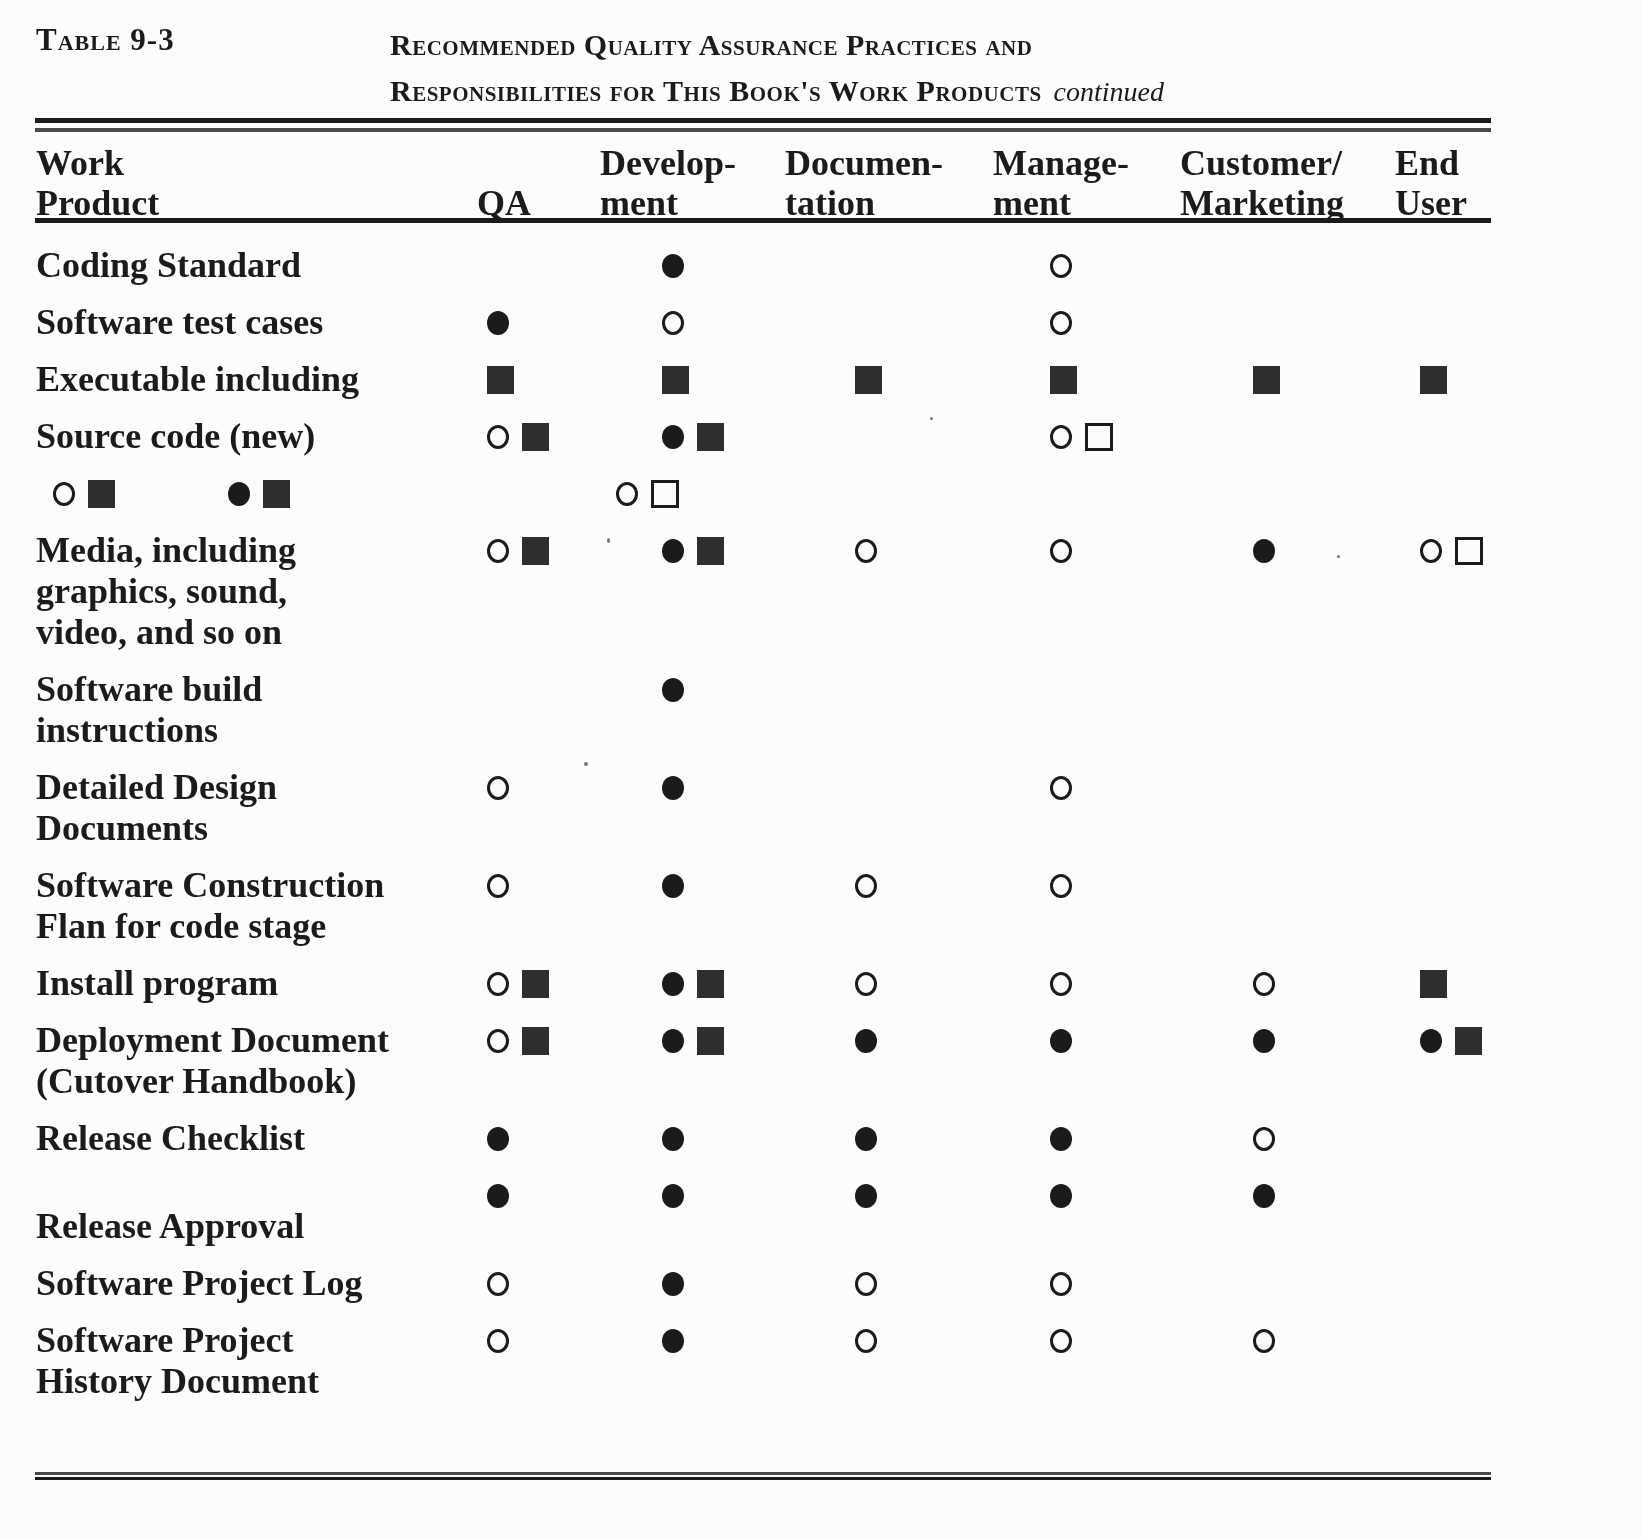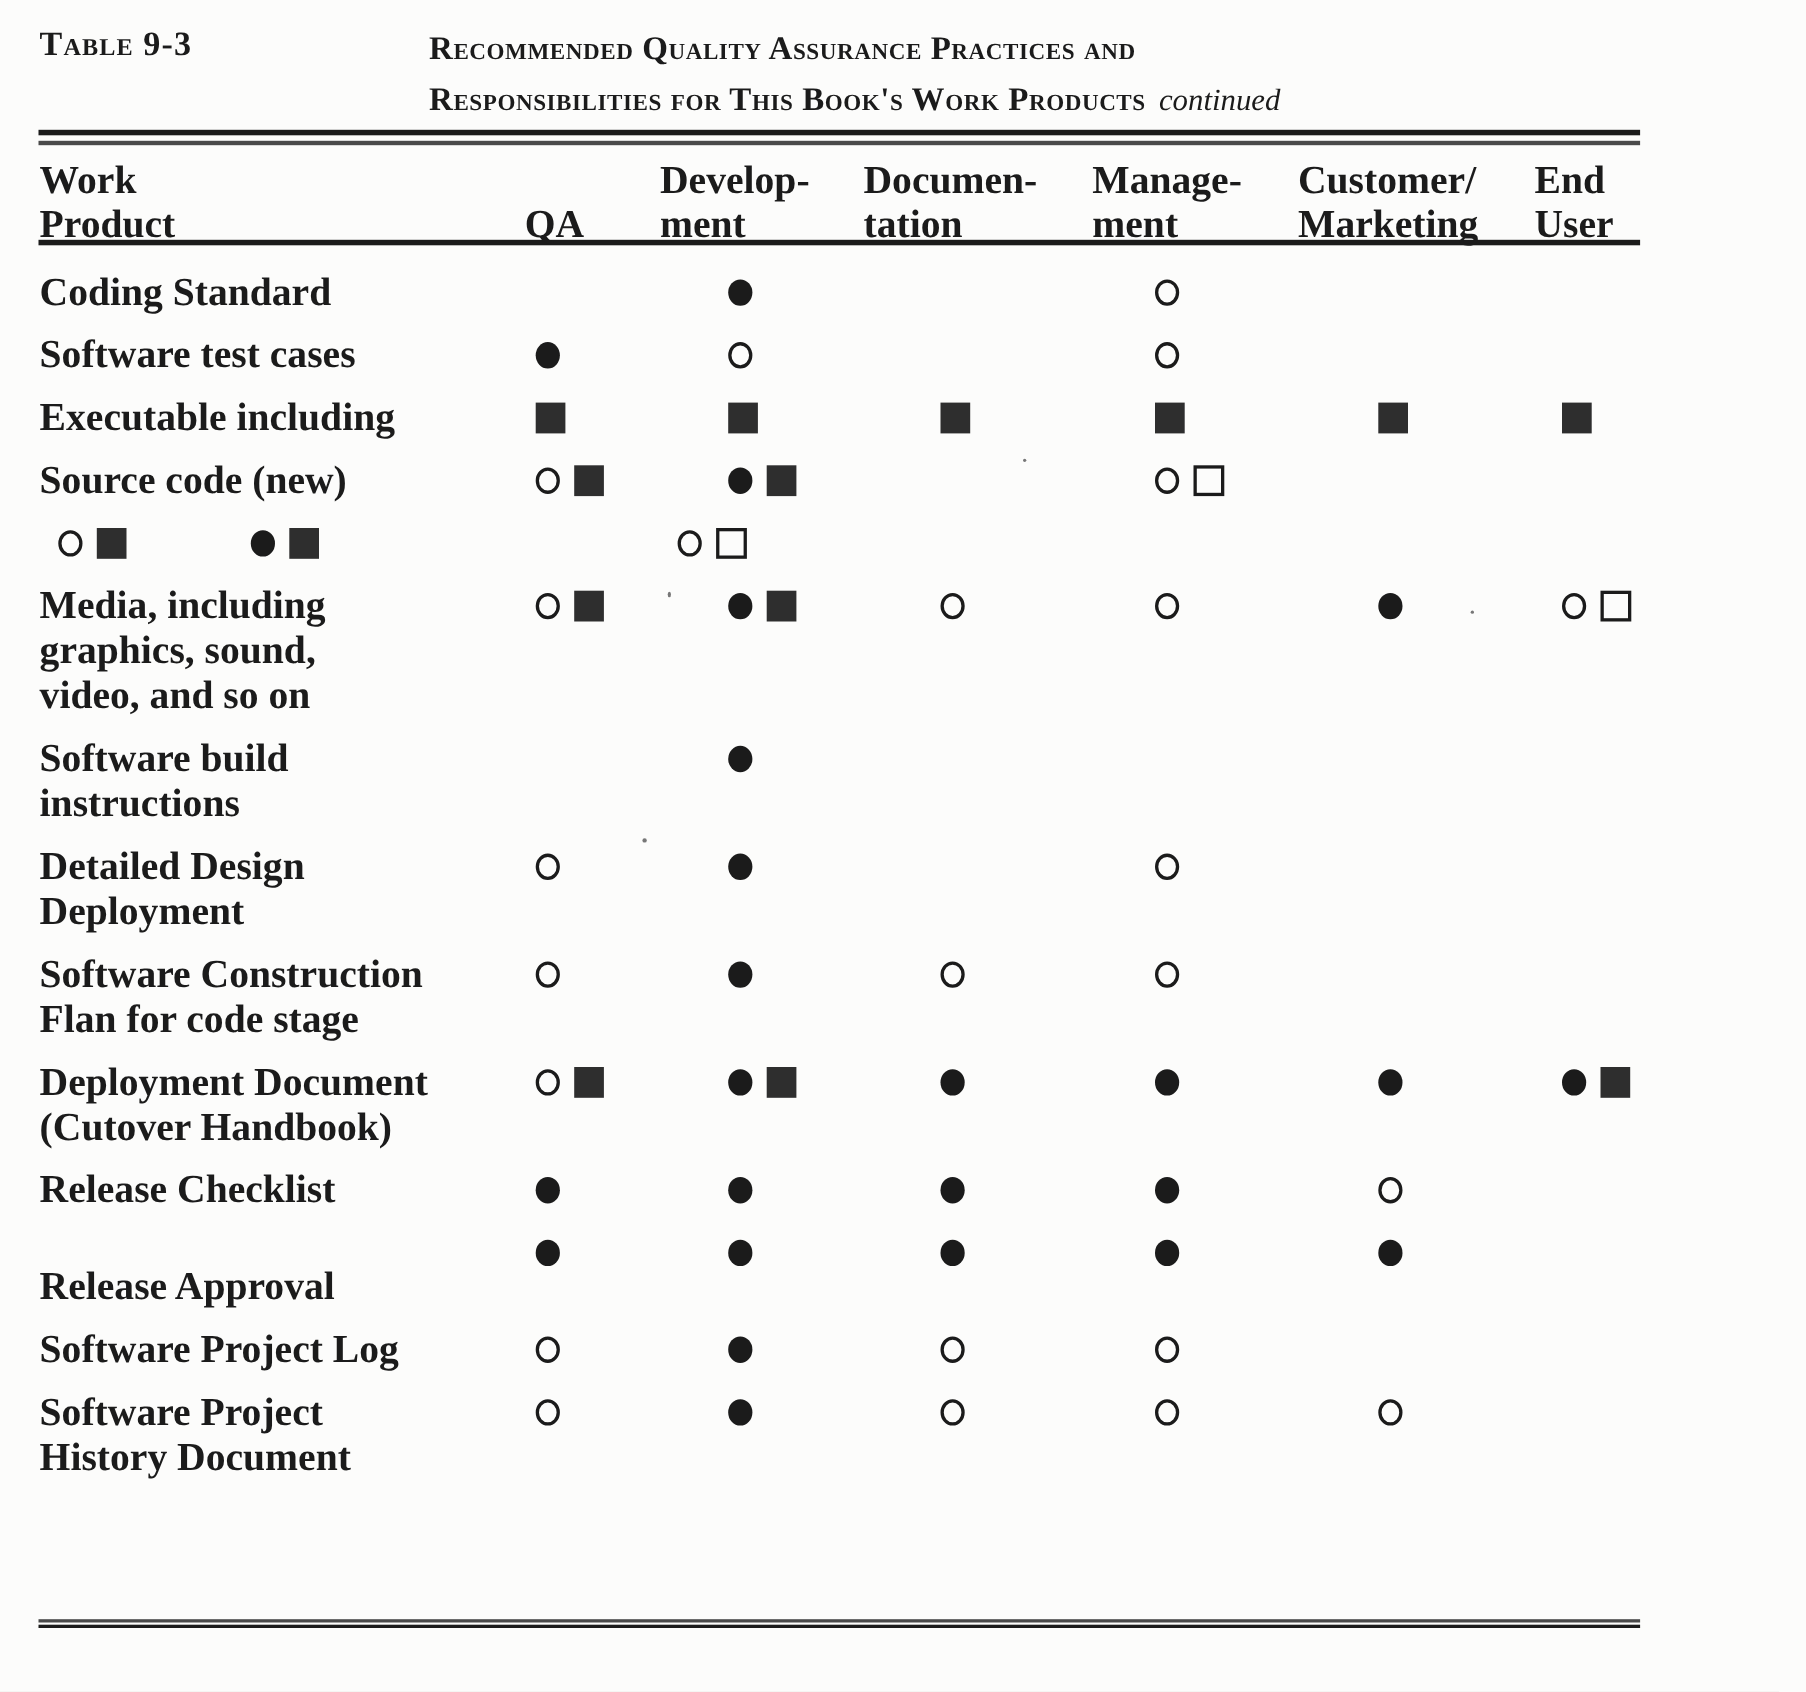--- a/index.html
+++ b/index.html
@@ -257,21 +257,21 @@
           <span class="sym filled-circle"></span>
         </div>
         <div class="tcell symcell" style="width: 200px; padding-left: 70px;"></div>
         <div class="tcell symcell" style="width: 190px; padding-left: 65px;"></div>
         <div class="tcell symcell" style="width: 210px; padding-left: 78px;"></div>
         <div class="tcell symcell" style="width: 106px; padding-left: 35px;"></div>
       </div>
       <div class="trow">
         <div class="tcell product-cell" style="width: 434px;">
           <div>Detailed Design</div>
-          <div>Deployment</div>
+          <div>Documents</div>
         </div>
         <div class="tcell symcell" style="width: 130px; padding-left: 17px;">
           <span class="sym open-circle"></span>
         </div>
         <div class="tcell symcell" style="width: 185px; padding-left: 62px;">
           <span class="sym filled-circle"></span>
         </div>
         <div class="tcell symcell" style="width: 200px; padding-left: 70px;"></div>
         <div class="tcell symcell" style="width: 190px; padding-left: 65px;">
           <span class="sym open-circle"></span>
@@ -291,20 +291,45 @@
           <span class="sym filled-circle"></span>
         </div>
         <div class="tcell symcell" style="width: 200px; padding-left: 70px;">
           <span class="sym open-circle"></span>
         </div>
         <div class="tcell symcell" style="width: 190px; padding-left: 65px;">
           <span class="sym open-circle"></span>
         </div>
         <div class="tcell symcell" style="width: 210px; padding-left: 78px;"></div>
         <div class="tcell symcell" style="width: 106px; padding-left: 35px;"></div>
+      </div>
+      <div class="trow">
+        <div class="tcell product-cell" style="width: 434px;">
+          <div>Install program</div>
+        </div>
+        <div class="tcell symcell" style="width: 130px; padding-left: 17px;">
+          <span class="sym open-circle"></span>
+          <span class="sym filled-square"></span>
+        </div>
+        <div class="tcell symcell" style="width: 185px; padding-left: 62px;">
+          <span class="sym filled-circle"></span>
+          <span class="sym filled-square"></span>
+        </div>
+        <div class="tcell symcell" style="width: 200px; padding-left: 70px;">
+          <span class="sym open-circle"></span>
+        </div>
+        <div class="tcell symcell" style="width: 190px; padding-left: 65px;">
+          <span class="sym open-circle"></span>
+        </div>
+        <div class="tcell symcell" style="width: 210px; padding-left: 78px;">
+          <span class="sym open-circle"></span>
+        </div>
+        <div class="tcell symcell" style="width: 106px; padding-left: 35px;">
+          <span class="sym filled-square"></span>
+        </div>
       </div>
       <div class="trow">
         <div class="tcell product-cell" style="width: 434px;">
           <div>Deployment Document</div>
           <div>(Cutover Handbook)</div>
         </div>
         <div class="tcell symcell" style="width: 130px; padding-left: 17px;">
           <span class="sym open-circle"></span>
           <span class="sym filled-square"></span>
         </div>

